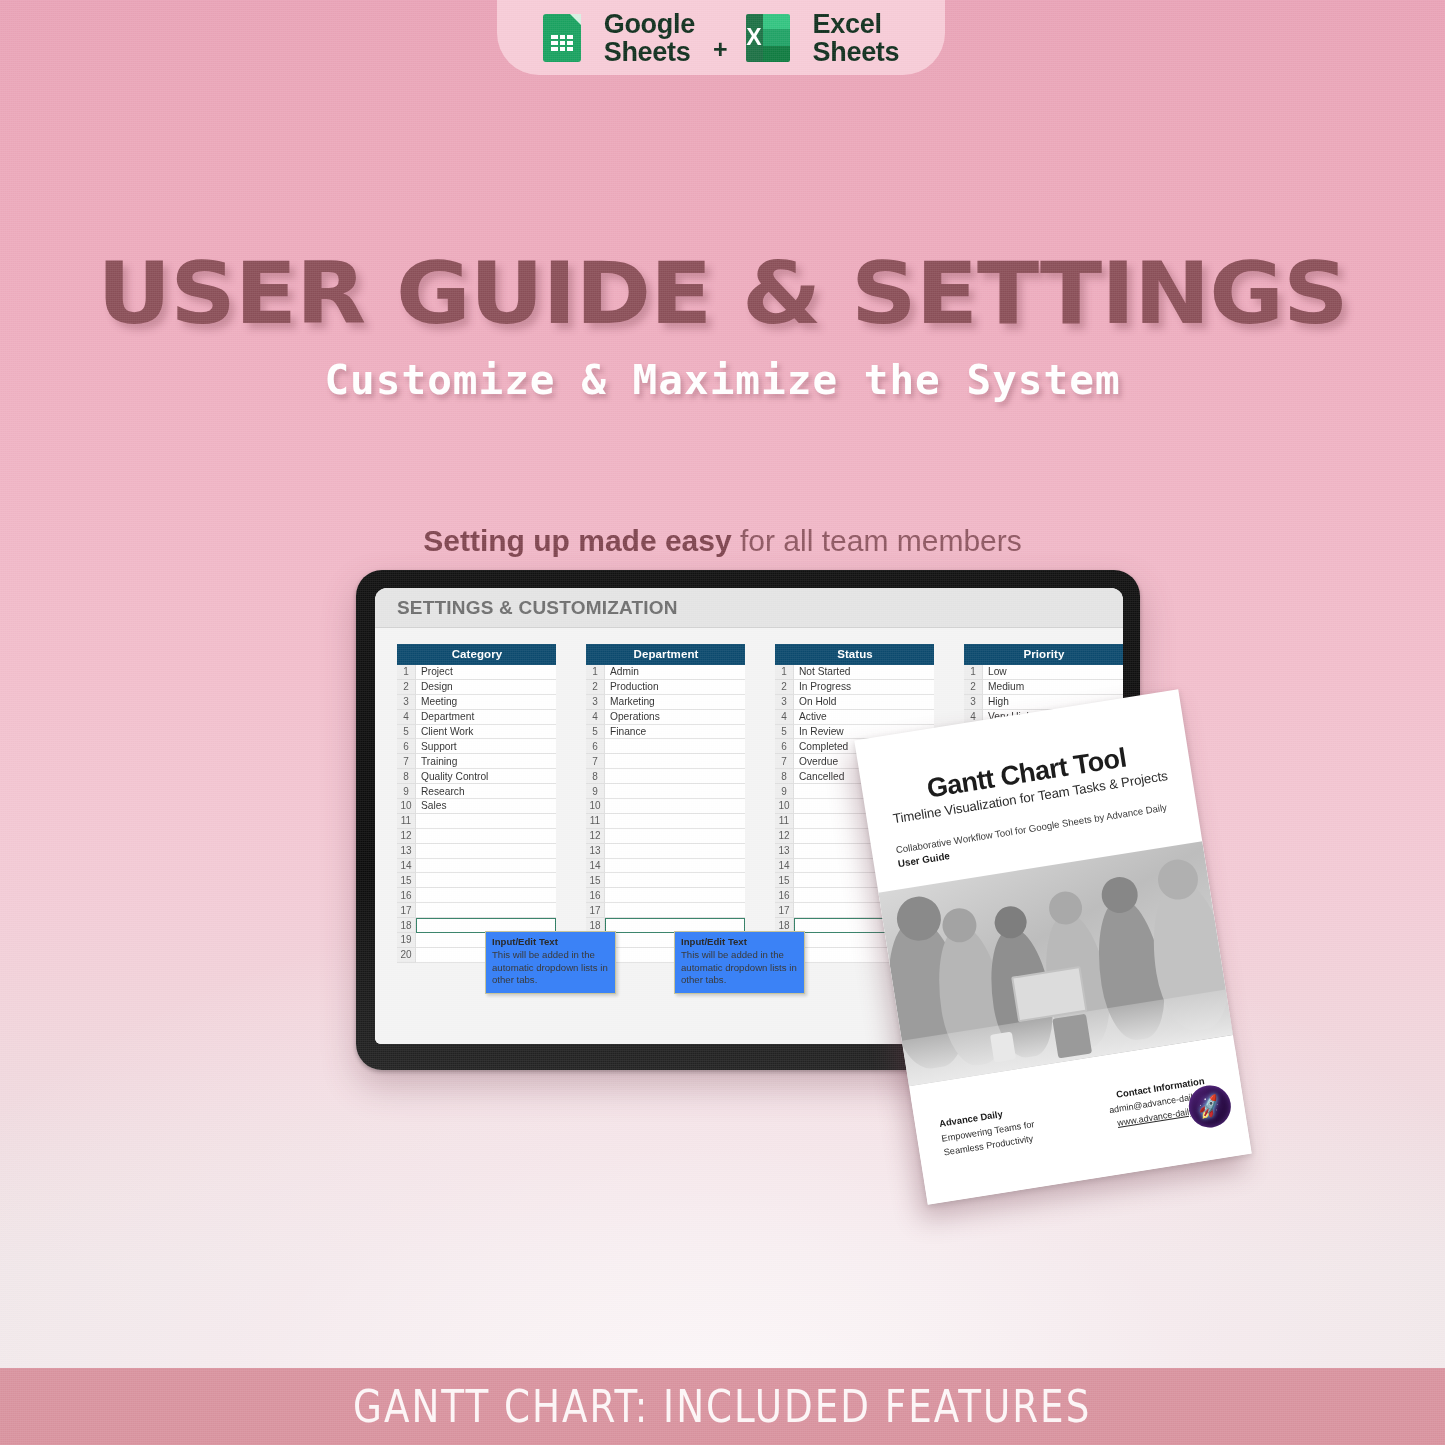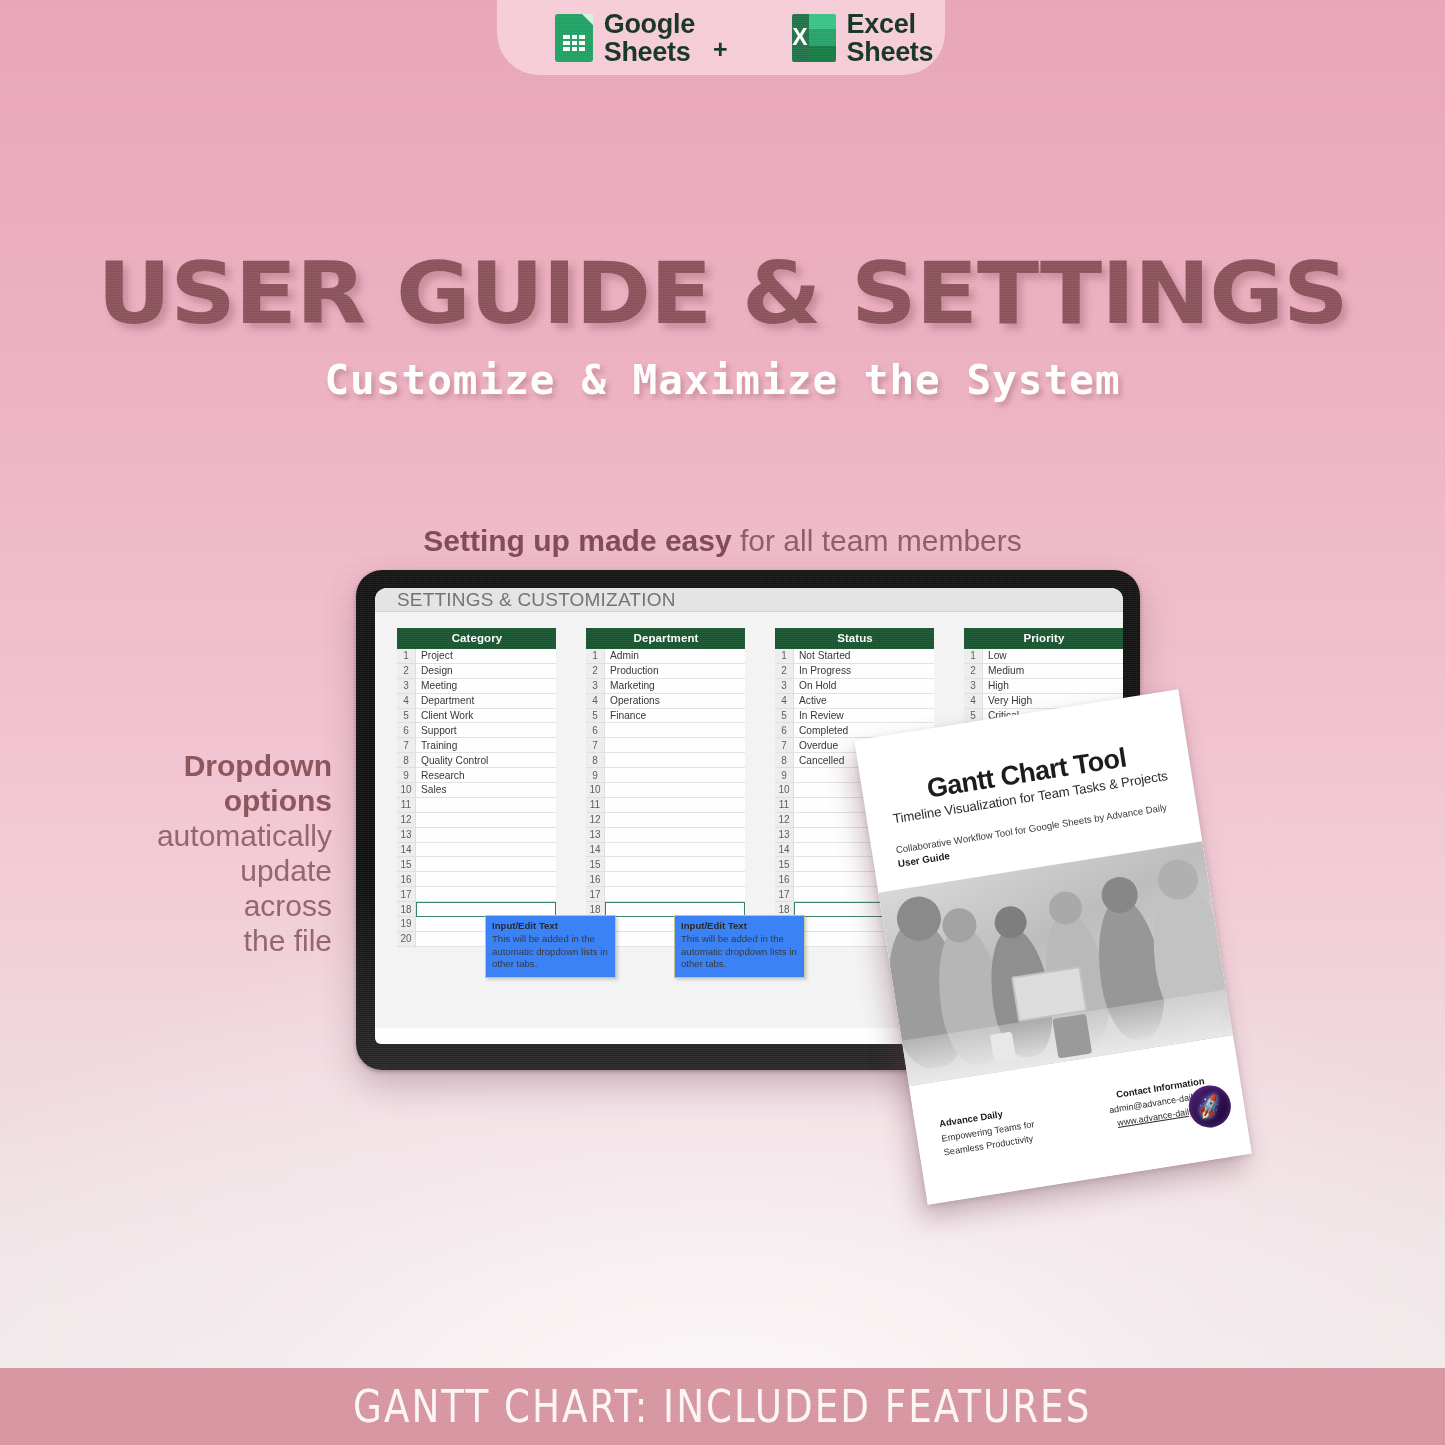--- a/index.html
+++ b/index.html
@@ -43,21 +43,21 @@
     left: 497px; top: -24px;
     width: 448px; height: 99px;
     background: #f7ccd7;
     border-radius: 0 0 42px 42px;
     display: flex;
     align-items: flex-end;
     justify-content: center;
     gap: 12px;
     padding-bottom: 9px;
   }
-  .badge-group { display: flex; align-items: center; gap: 11px; margin-left: 46px; }
+  .badge-group { display: flex; align-items: center; gap: 23px; }
   .badge-txt {
     font-size: 27px; line-height: 1.04;
     font-weight: 700;
     color: #11301f;
     letter-spacing: -.3px;
   }
   .gs-icon {
     position: relative;
     width: 38px; height: 48px;
     background: #1aa260;
@@ -163,44 +163,44 @@
     box-shadow: 0 16px 34px rgba(110,60,75,.30), 0 2px 4px rgba(0,0,0,.3);
   }
   #screen {
     width: 100%; height: 100%;
     background: #ffffff;
     border-radius: 12px 12px 6px 6px;
     overflow: hidden;
     position: relative;
   }
   #sheet-header {
-    height: 24px;
+    height: 40px;
     background: #e4e4e4;
     border-bottom: 1px solid #d3d3d3;
     display: flex; align-items: center;
     padding-left: 22px;
     font-size: 19px;
-    font-weight: 400;
+    font-weight: 700;
     color: #6f6f6f;
     letter-spacing: .2px;
   }
   #sheet-body {
     position: relative;
     height: calc(100% - 40px);
     background: #f4f4f4;
     padding: 16px 0 0 0;
   }
   .cols {
     display: flex;
     gap: 30px;
     padding-left: 22px;
   }
   .col { width: 161px; position: relative; }
   .col-head {
-    background: #14532d;
+    background: #0c4a6e;
     color: #fff;
     font-size: 11.5px;
     font-weight: 700;
     text-align: center;
     padding: 4px 0 5px 1px;
     letter-spacing: .1px;
   }
   .row {
     display: flex;
     height: 14.9px;
@@ -373,28 +373,20 @@
     </div>
   </div>
 
   <div id="headline">USER GUIDE &amp; SETTINGS</div>
   <div id="caption">
     <b>Setting up made easy</b><span class="light"> for all team members</span>
   </div>
 
   <div id="subhead">Customize &amp; Maximize the System</div>
 
-  <div id="left-note">
-    <span class="bold">Dropdown</span>
-    <span class="bold">options</span>
-    <span class="reg">automatically</span>
-    <span class="reg">update</span>
-    <span class="reg">across</span>
-    <span class="reg">the file</span>
-  </div>
 
   <div id="tablet">
     <div id="screen">
       <div id="sheet-header">
         <span>SETTINGS &amp; CUSTOMIZATION</span>
       </div>
       <div id="sheet-body">
         <div class="cols" id="cols">
             <div class="col">
               <div class="col-head">Category</div>

